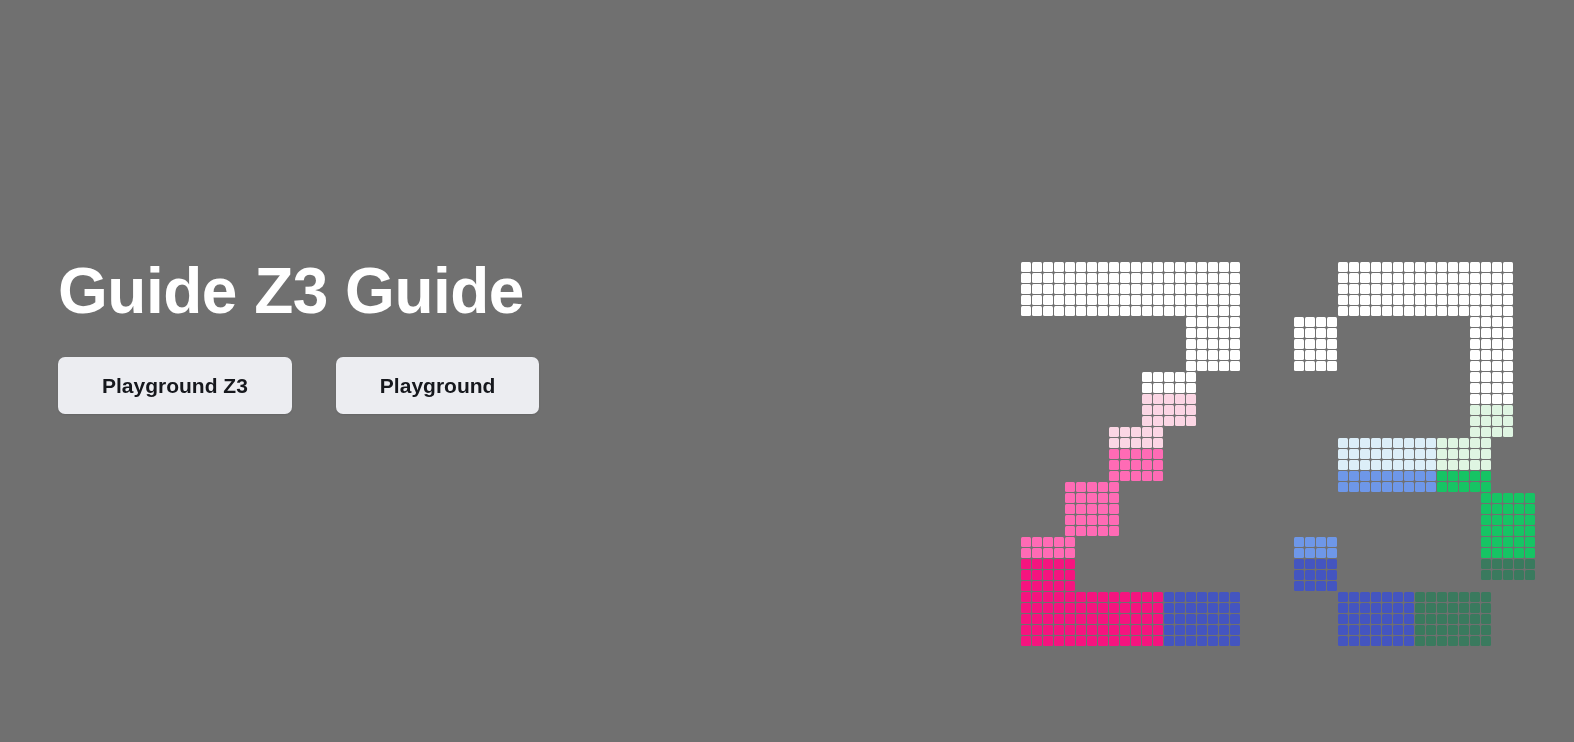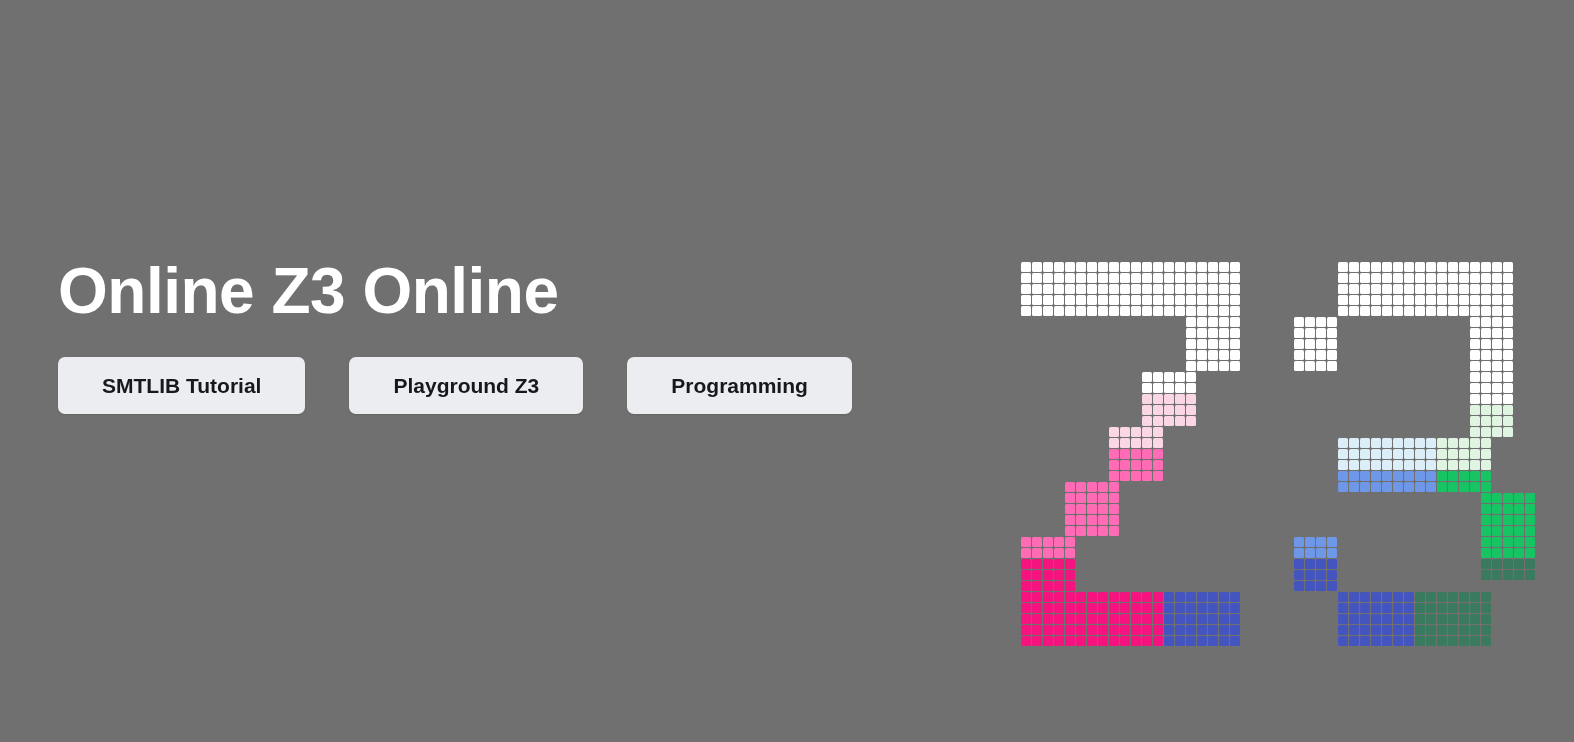--- a/index.html
+++ b/index.html
@@ -83,26 +83,25 @@
     height: 9.5px;
     border-radius: 1.5px;
   }
 </style>
 </head>
 <body>
 
 <div id="hero">
 
   <div id="left-block">
-    <h1 id="page-title">Online Z3 Online</h1>
+    <h1 id="page-title">Guide Z3 Guide</h1>
 
     <div id="nav-buttons">
-      <button class="nav-button">SMTLIB Tutorial</button>
       <button class="nav-button">Playground Z3</button>
-      <button class="nav-button">Programming</button>
+      <button class="nav-button">Playground</button>
     </div>
   </div>
 
   <div id="logo-area">
     <div class="glyph" id="glyph-7">
         <div class="pcell" style="left: 0px; top: 0px; background: rgb(255, 255, 255);"></div>
         <div class="pcell" style="left: 11px; top: 0px; background: rgb(255, 255, 255);"></div>
         <div class="pcell" style="left: 22px; top: 0px; background: rgb(255, 255, 255);"></div>
         <div class="pcell" style="left: 33px; top: 0px; background: rgb(255, 255, 255);"></div>
         <div class="pcell" style="left: 44px; top: 0px; background: rgb(255, 255, 255);"></div>

